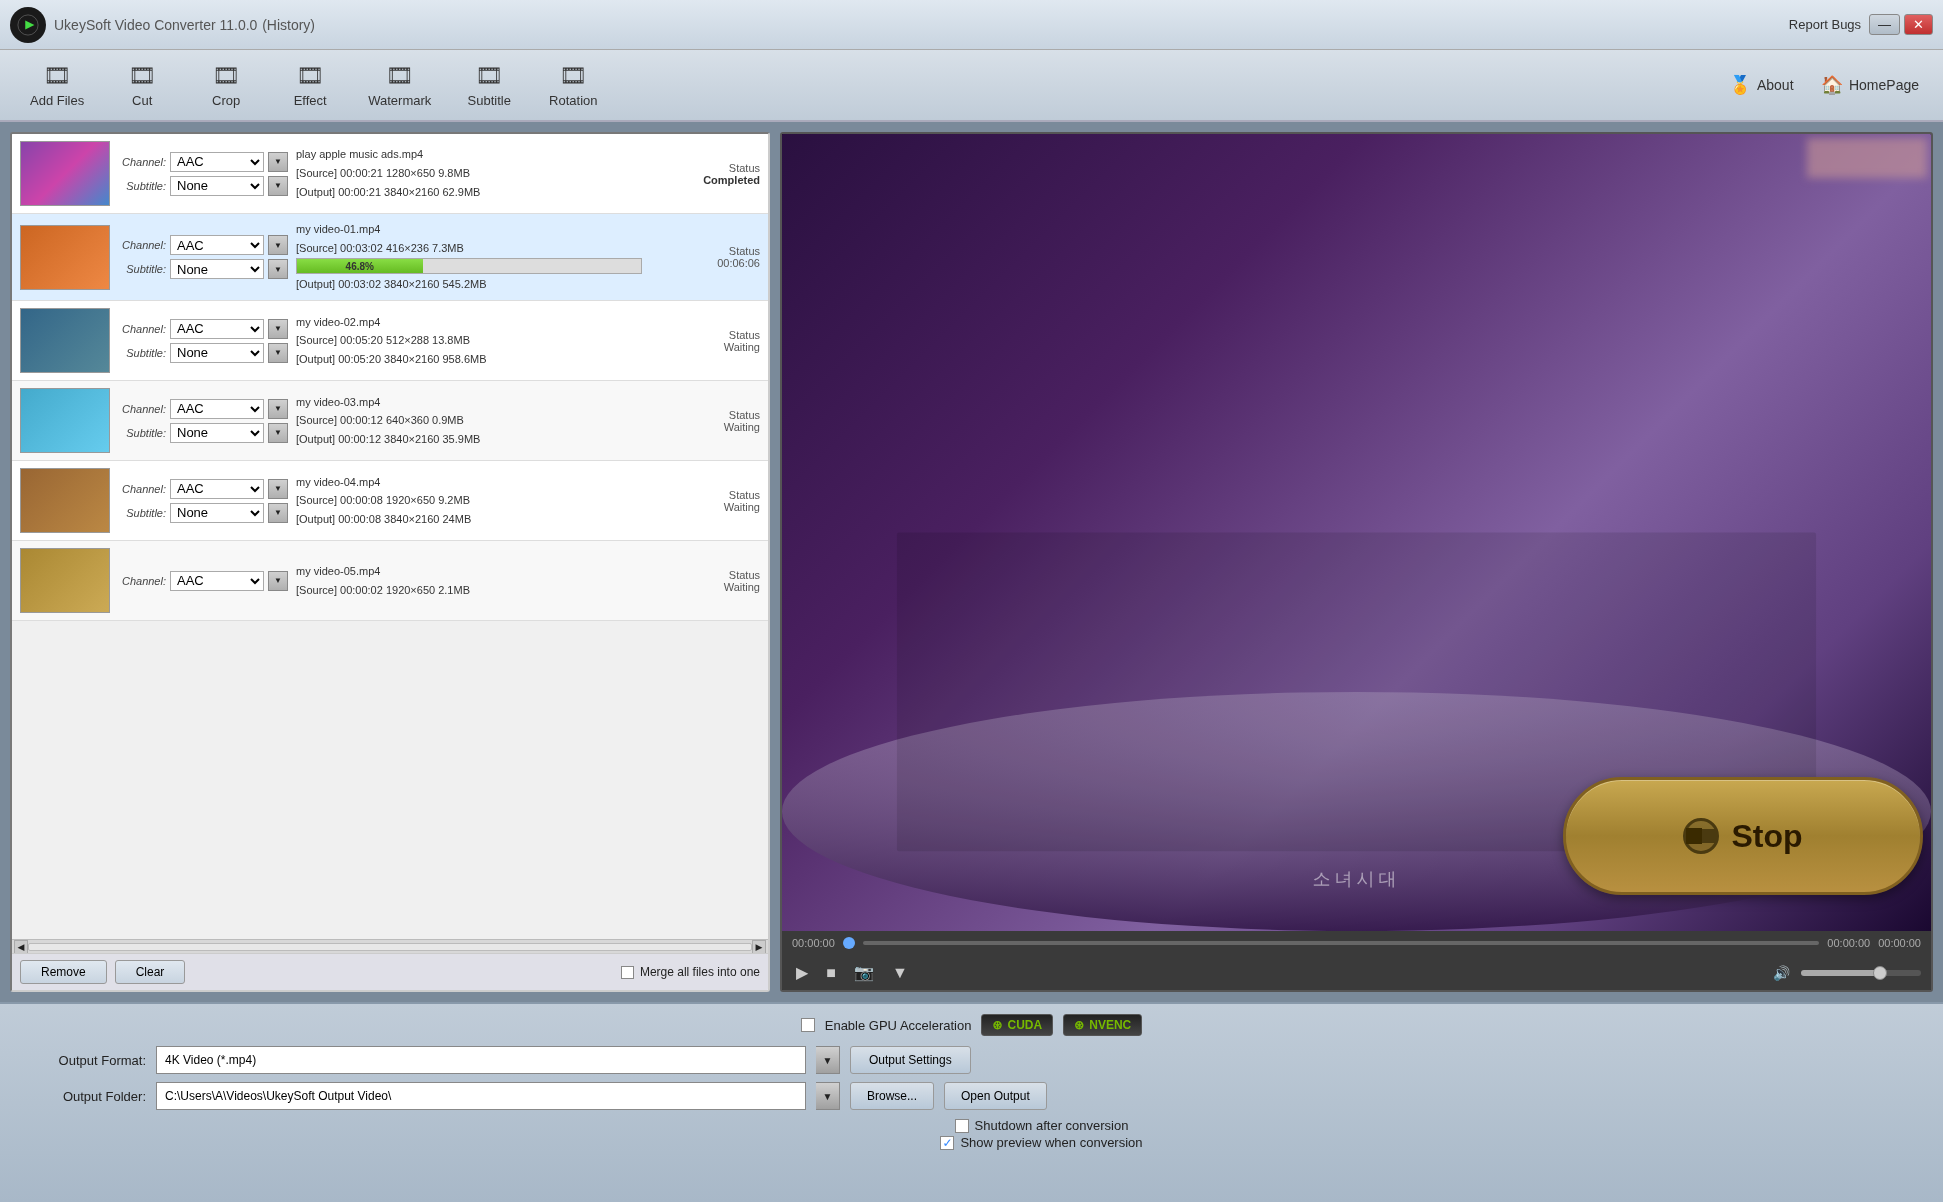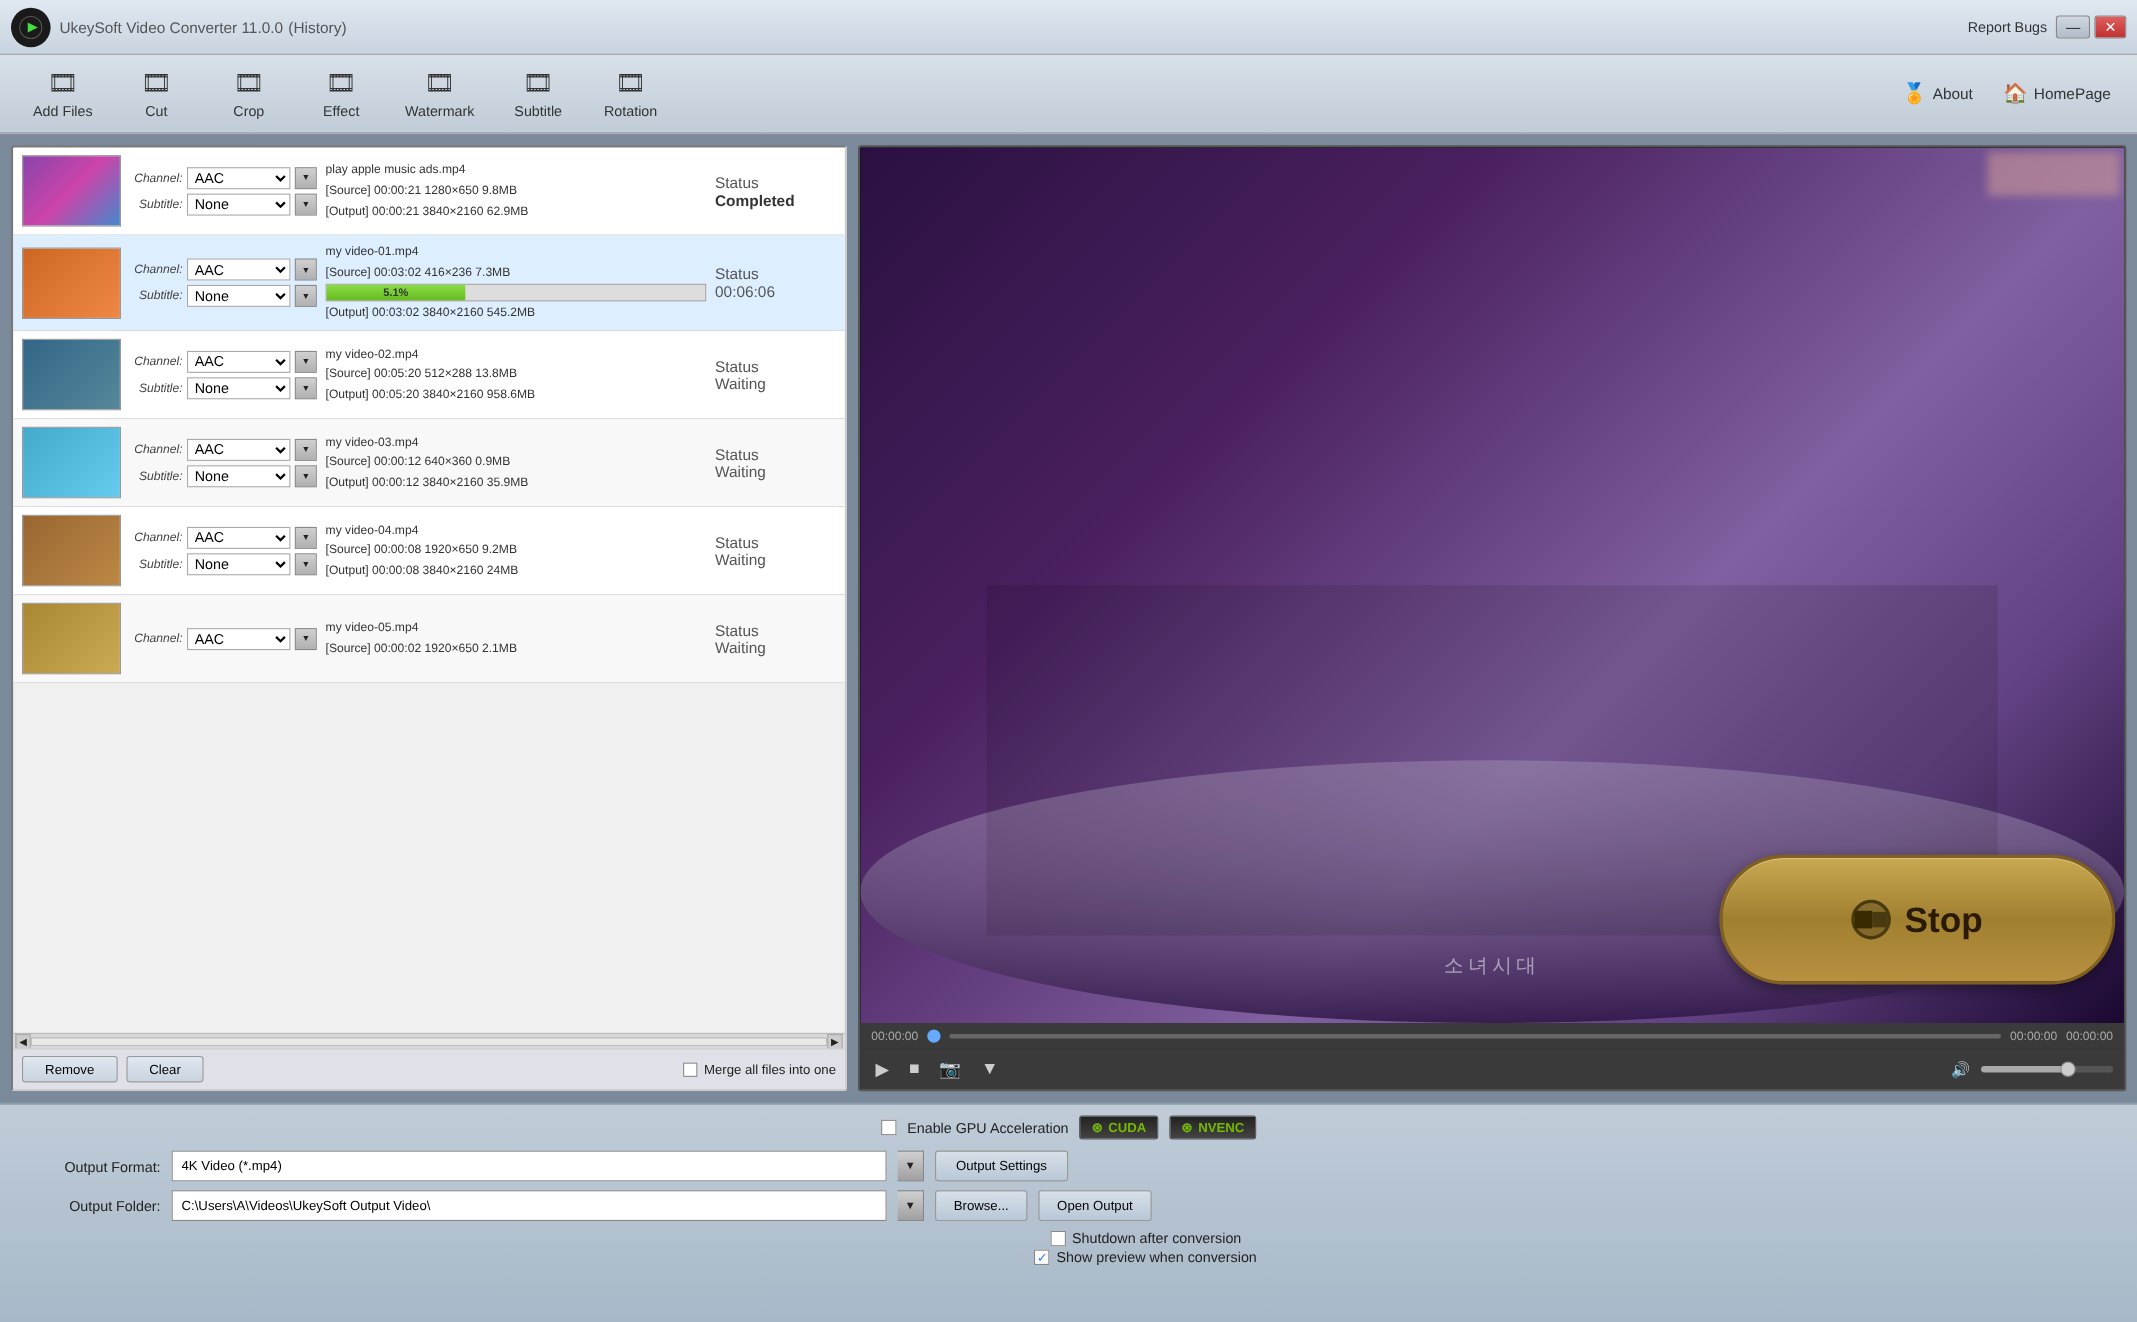--- a/index.html
+++ b/index.html
@@ -139,21 +139,22 @@
       font-size: 8px;
     }
     .file-info {
       flex: 1;
       font-size: 11px;
       line-height: 1.7;
       color: #333;
     }
     .file-status {
       width: 110px;
-      font-size: 14px;
+      text-align: right;
+      font-size: 11px;
       color: #555;
       flex-shrink: 0;
     }
     .status-completed { color: #333; font-weight: bold; }
     .progress-bar-container {
       background: #ddd;
       border: 1px solid #aaa;
       height: 16px;
       width: 100%;
       margin: 1px 0;
@@ -509,21 +510,21 @@
               <select class="file-ctrl-select"><option>None</option></select>
               <div class="file-ctrl-dropdown">▼</div>
             </div>
           </div>
           <div class="file-info">
             <div>my video-01.mp4</div>
             <div>[Source] 00:03:02 416×236 7.3MB</div>
             <div style="display:flex; align-items:center; gap:6px;">
               <div class="progress-bar-container" style="flex:1;">
                 <div class="progress-bar" style="width:36.5%;">
-                  <span>5.1%</span>
+                  <span>46.8%</span>
                 </div>
               </div>
             </div>
             <div>[Output] 00:03:02 3840×2160 545.2MB</div>
           </div>
           <div class="file-status">
             <div>Status</div>
             <div>00:06:06</div>
           </div>
         </div>

